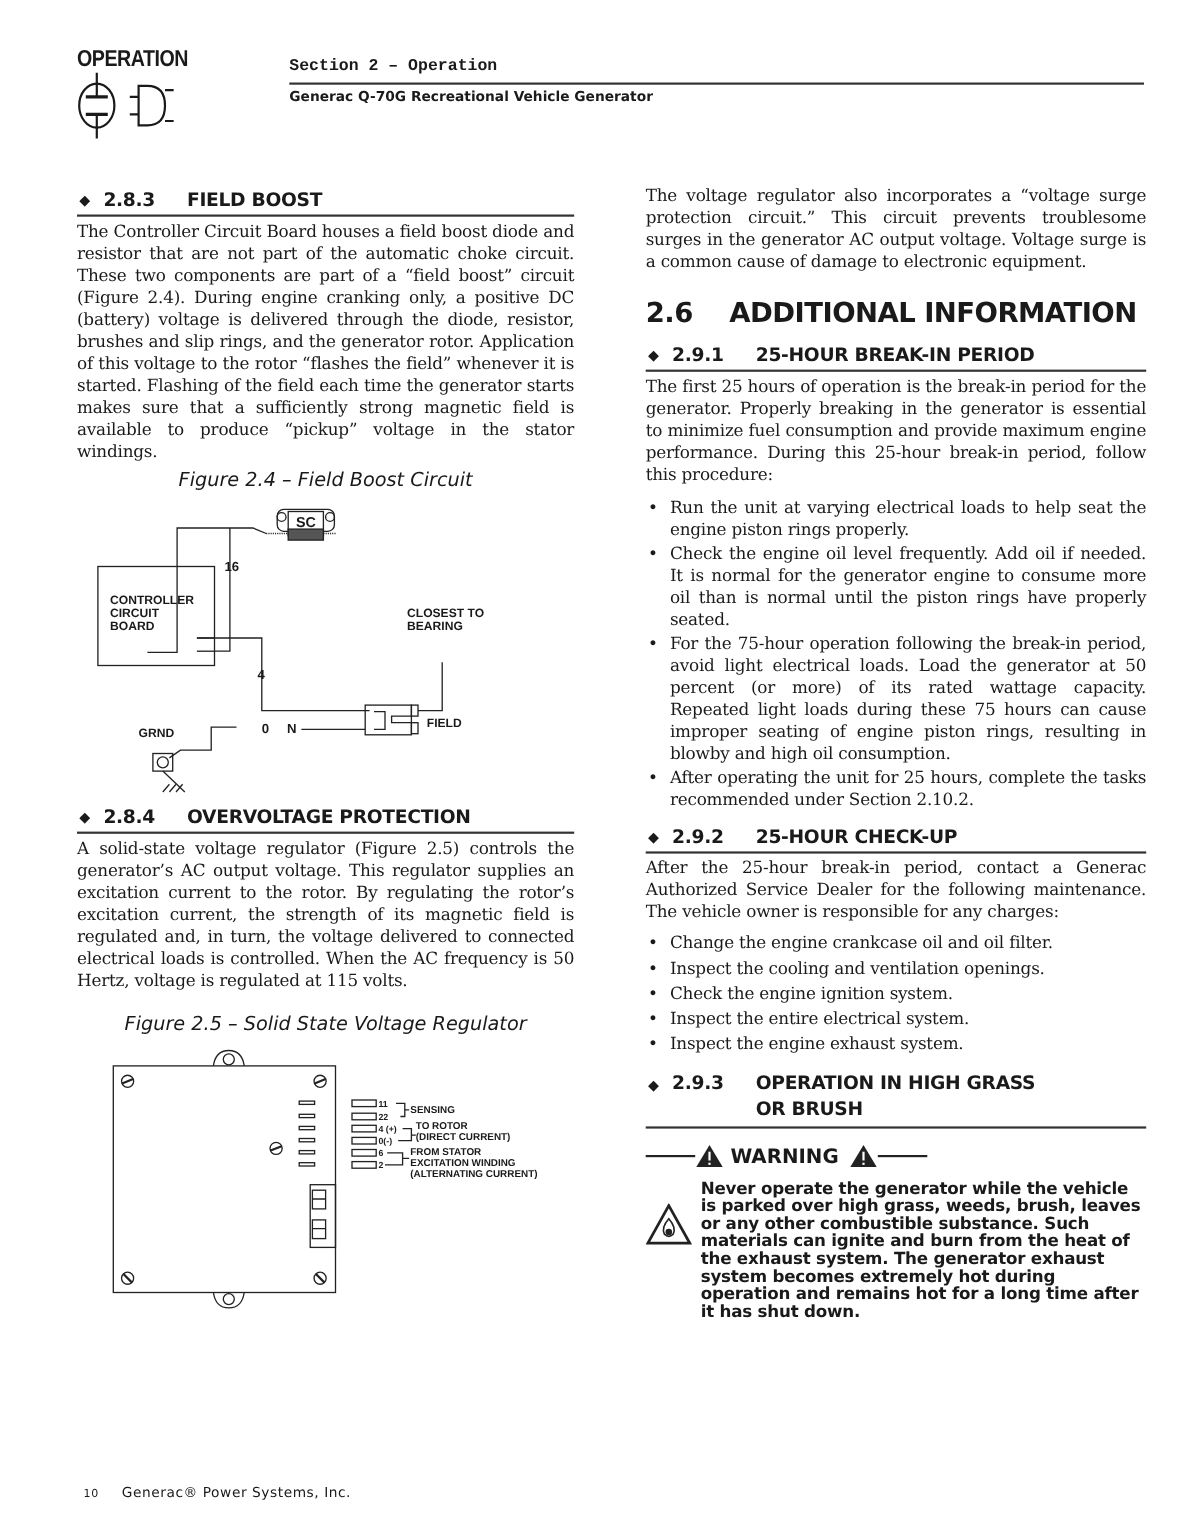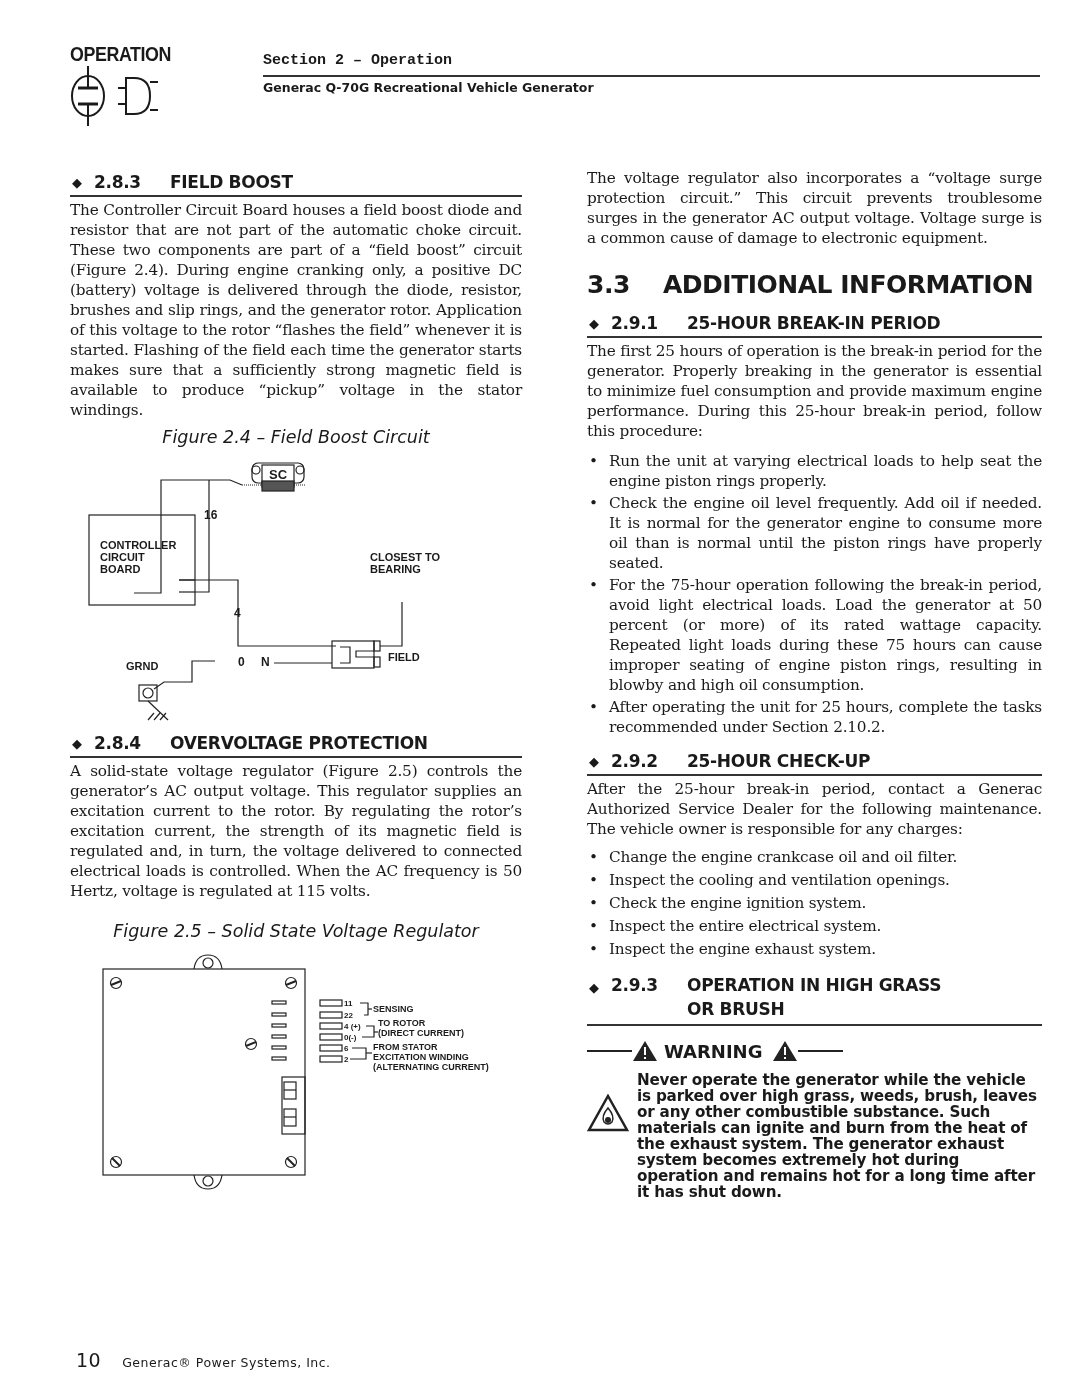--- a/index.html
+++ b/index.html
@@ -197,21 +197,21 @@
       <text x="303" y="111" font-size="9">EXCITATION WINDING</text>
       <text x="303" y="121" font-size="9">(ALTERNATING CURRENT)</text>
     </g>
   </svg>
 </div>
 
 <div id="right-col" class="col">
   <p class="para" style="margin-top:0;">The voltage regulator also incorporates a “voltage surge protection circuit.” This circuit prevents troublesome surges in the generator AC output voltage. Voltage surge is a common cause of damage to electronic equipment.</p>
 
   <div class="h2">
-    <span class="num">3.3</span>
+    <span class="num">2.6</span>
     <span>ADDITIONAL INFORMATION</span>
   </div>
 
   <div class="h3" style="margin-top:14px;">
     <span class="diamond">◆</span>
     <span class="num">2.9.1</span>
     <span class="title">25-HOUR BREAK-IN PERIOD</span>
   </div>
   <p class="para">The first 25 hours of operation is the break-in period for the generator. Properly breaking in the generator is essential to minimize fuel consumption and provide maximum engine performance. During this 25-hour break-in period, follow this procedure:</p>
   <ul class="bullets">
@@ -263,16 +263,16 @@
         <polygon points="21,2 40,36 2,36" fill="none" stroke="#222" stroke-width="2.5"></polygon>
         <path d="M21 14 Q14 22 17 28 Q21 32 25 28 Q28 22 21 14 Z" fill="none" stroke="#222" stroke-width="1.5"></path>
         <circle cx="21" cy="26" r="3" fill="#222"></circle>
       </svg>
     </div>
     <div class="text">Never operate the generator while the vehicle is parked over high grass, weeds, brush, leaves or any other combustible substance. Such materials can ignite and burn from the heat of the exhaust system. The generator exhaust system becomes extremely hot during operation and remains hot for a long time after it has shut down.</div>
   </div>
 </div>
 
 <div id="footer">
-  <span style="font-size:19px;">10</span>
+  <span style="font-size:10px;">10</span>
   <span style="display:inline-block;width:12px;"></span>
   <span>Generac® Power Systems, Inc.</span>
 </div>
 
 </body></html>

